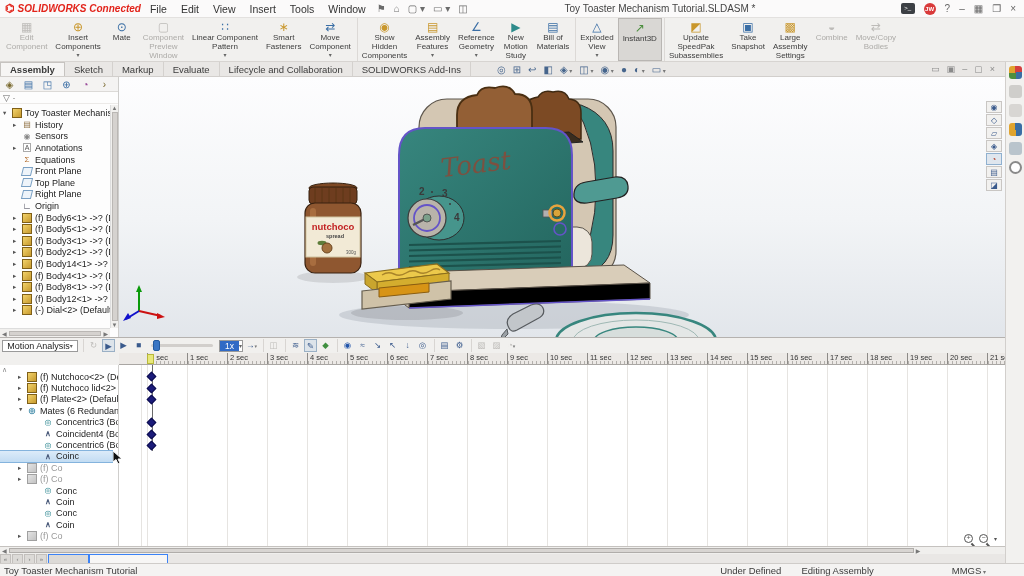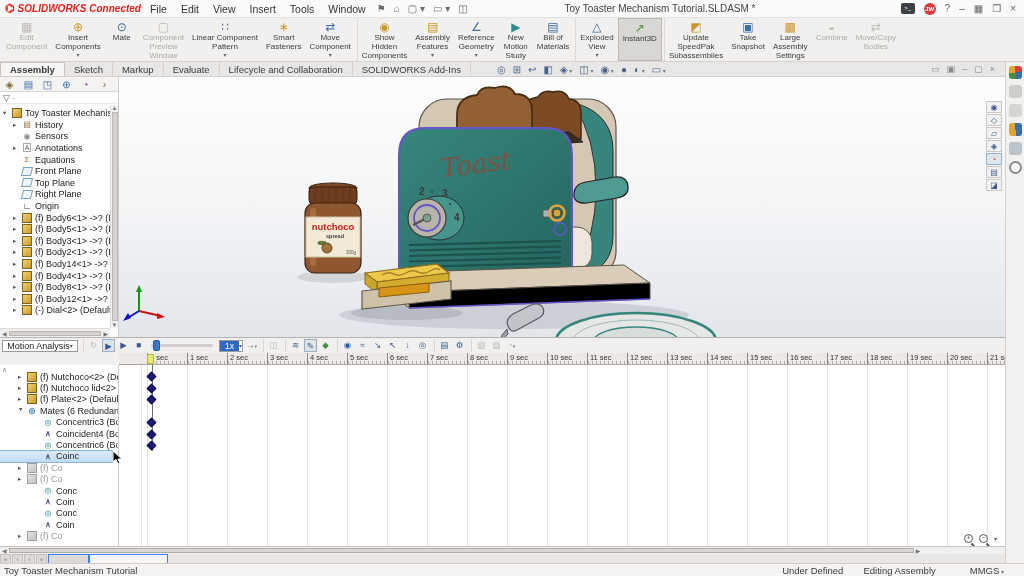--- a/index.html
+++ b/index.html
@@ -140,21 +140,21 @@
 .nav-box{width:11px;background:#dcdad7;border:1px solid #c2bfbc;color:#777;font-size:6px;line-height:8px;text-align:center;margin-right:1px}
 .sheet-tab{padding:12px 8px;display:flex;align-items:center;border:1px solid #3b82f6;background:#dcdad7;color:#333;white-space:nowrap}
 .sheet-tab.active{background:#f7f6f5;font-weight:bold}
 
 
 #statusbar{position:absolute;left:0;top:563px;width:1024px;height:13px;background:#f4f3f2;border-top:1px solid #cfccc9;
  display:flex;align-items:center;font-size:9.5px;color:#3b3b3b}
 #sb-left{margin-left:4px}
 #sb-right{margin-left:auto;display:flex;gap:0;align-items:center}
 #sb-right .sb-item{margin-right:20px;white-space:nowrap}
-#sb-units{margin-right:20px}
+#sb-units{margin-right:38px}
 #sb-units::after{content:" ▾";font-size:6px;color:#777}
 
 
 #ctx{position:absolute;left:105px;top:455px;width:97px;background:#f9f9f9;border:1px solid #9a9a9a;
  box-shadow:3px 3px 5px rgba(0,0,0,.35);z-index:50;padding:2px 0}
 .ctx-item{position:relative;height:11.8px;display:flex;align-items:center;padding-left:18px;font-size:9px;color:#222;white-space:nowrap}
 .ctx-item::before{position:absolute;left:4px;font-size:8px}
 .ctx-item.mi-suppress::before{content:"▰";color:#2e8b8b}
 .ctx-item.mi-delete::before{content:"✕";color:#cc2222;font-weight:bold}
 .ctx-item.mi-zoom::before{content:"◌";color:#555}
@@ -725,21 +725,21 @@
         <span class="nav-box">»</span>
       <span class="sheet-tab">Model</span>
       <span class="sheet-tab active">Motion Study 1</span>
     </div>
   </div>
 
   <div id="statusbar">
     <span id="sb-left">Toy Toaster Mechanism Tutorial</span>
     <span id="sb-right">
       <span class="sb-item">Under Defined</span>
-      <span class="sb-item" style="margin-right:34px">Editing Assembly</span>
+      <span class="sb-item" style="margin-right:78px">Editing Assembly</span>
       <span id="sb-units">MMGS</span>
     </span>
   </div>
 
 
   <svg id="cursor" width="14" height="16" viewBox="0 0 14 16">
     <path d="M1,1 L1,12 L4,9.5 L6,14 L8,13 L6,9 L10,9 Z" fill="#111" stroke="#fff" stroke-width="1"></path>
   </svg>
 
 </div>

